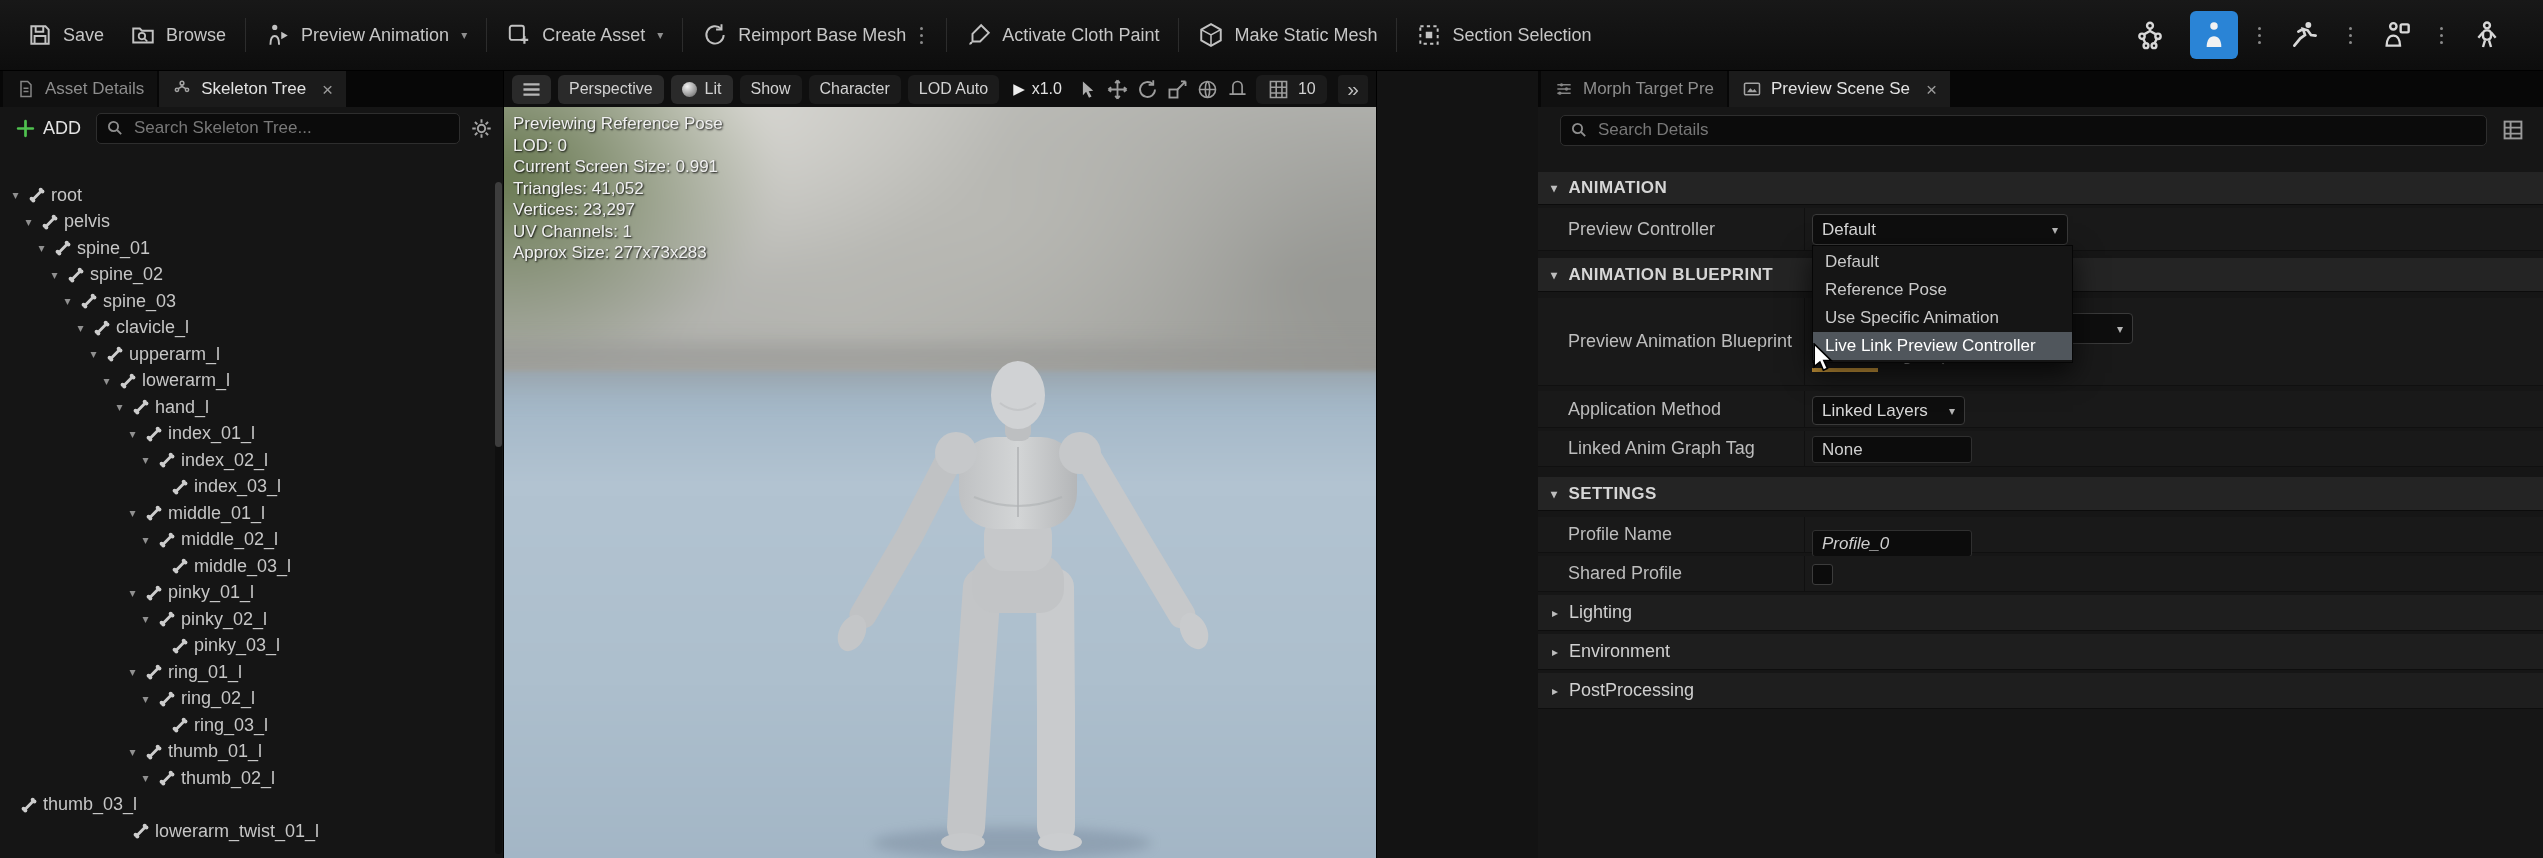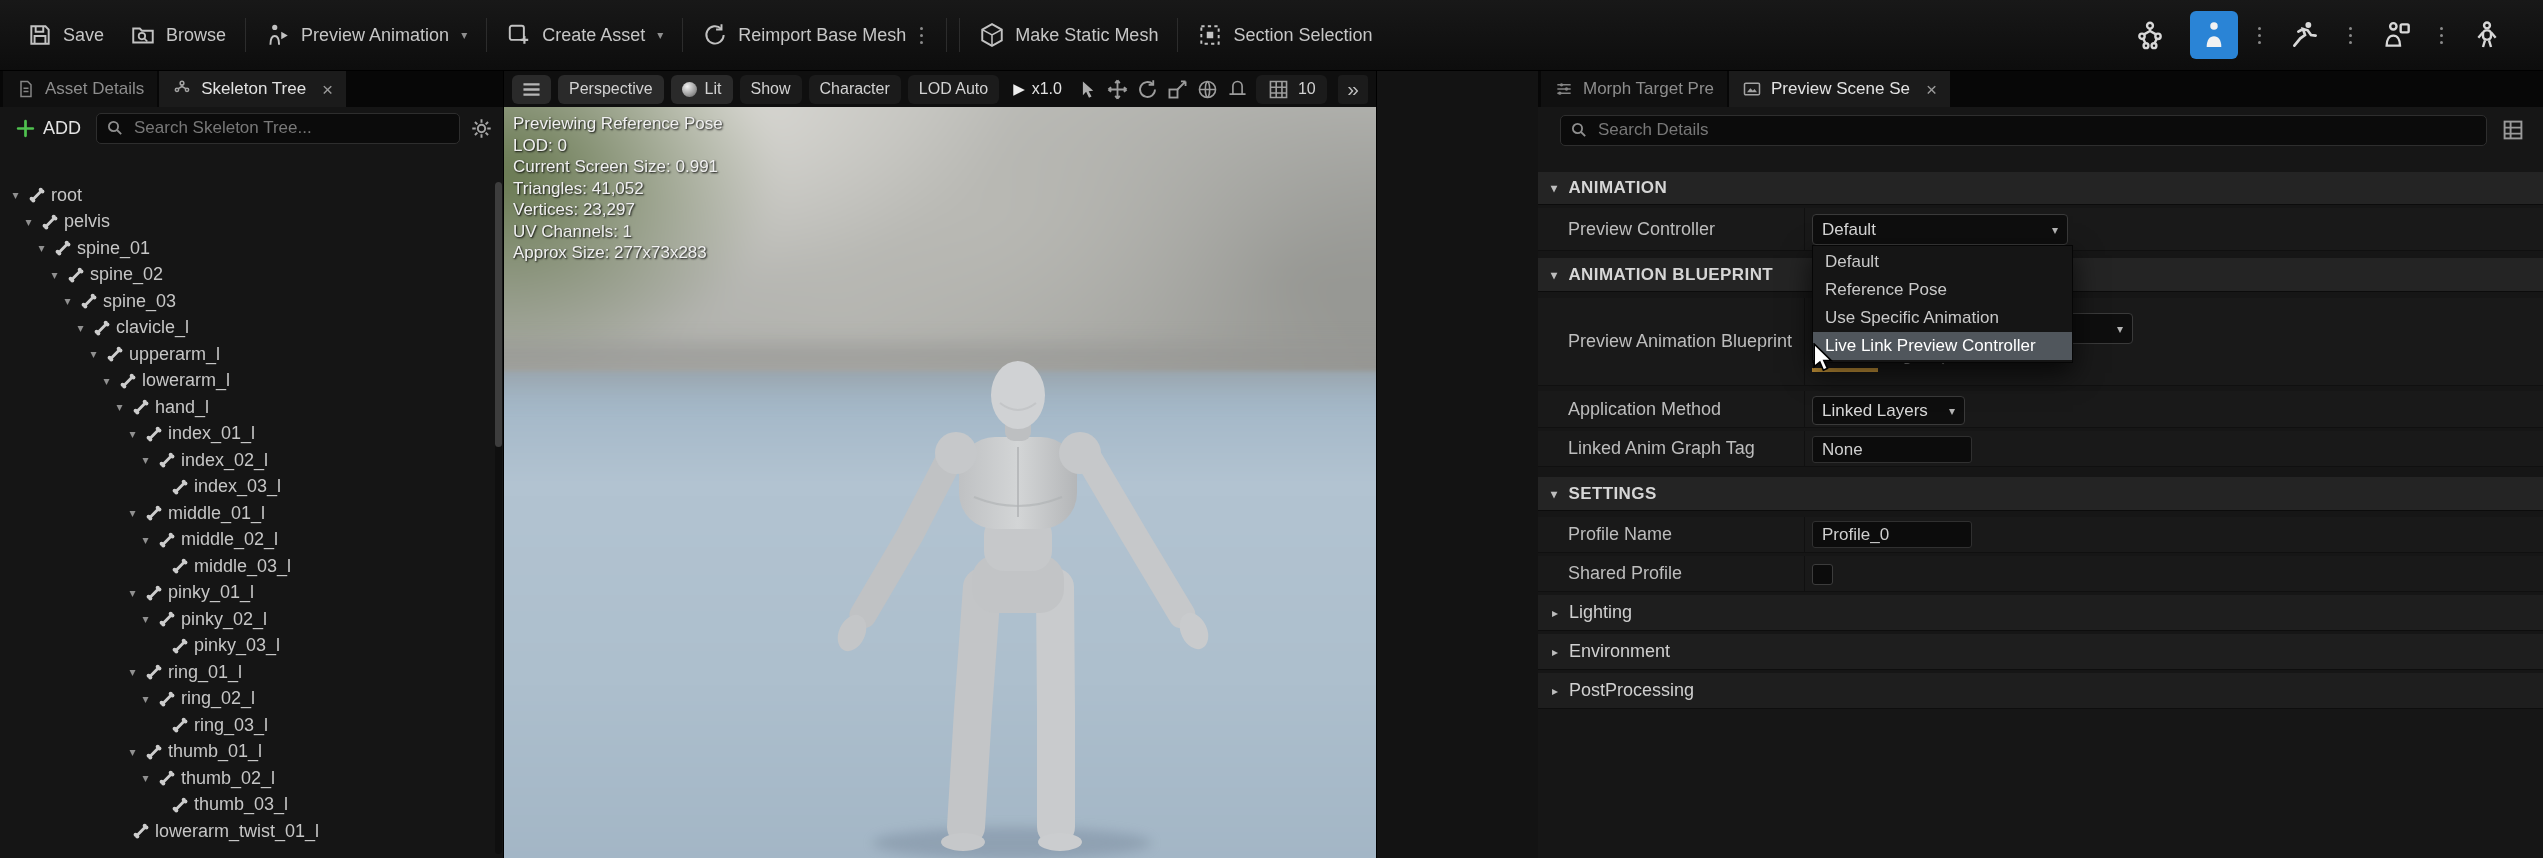--- a/index.html
+++ b/index.html
@@ -128,21 +128,21 @@
   #row-preview-bp .combo{top:15px;width:321px;}
   #row-preview-bp .asset-btn.use{left:355px;top:48px;}
   #row-preview-bp .asset-btn.browse{left:388px;top:48px;}
   .asset-underline{position:absolute;left:274px;top:70px;width:66px;height:4px;background:#c9973a;}
   #row-app-method{top:320px;height:37px;}
   #row-app-method .combo{top:5px;width:153px;height:29px;}
   #row-graph-tag{top:360px;height:36px;}
   #row-graph-tag .field{top:5px;width:160px;}
   #hdr-settings{top:406px;height:34px;}
   #row-profile-name{top:446px;height:36px;}
-  #row-profile-name .field{top:4px;width:160px;}
+  #row-profile-name .field{top:13px;width:160px;font-style:italic;}
   #row-shared-profile{top:485px;height:36px;}
   #row-shared-profile .checkbox{top:8px;}
   #row-lighting{top:524px;height:36px;}
   #row-environment{top:563px;height:36px;}
   #row-postprocessing{top:602px;height:36px;}
 
   
   .dropdown{position:absolute;left:1812px;top:245px;width:259px;background:#151515;
     border:1px solid #060606;box-shadow:0 10px 26px rgba(0,0,0,.7);z-index:40;padding:2px 0;}
   .dd-item{height:28px;display:flex;align-items:center;padding-left:12px;font-size:17px;color:#c9c9c9;}
@@ -207,20 +207,29 @@
             </svg>
           </span>
           <span class="tlabel">Reimport Base Mesh</span>
           <span class="vdots">
             <i></i>
             <i></i>
             <i></i>
           </span>
         </div>
         <span class="tb-sep"></span>
+        <div class="tbtn">
+          <span class="ticon">
+            <svg viewBox="0 0 24 24">
+              <path d="M14 3l7 7-8 8H6v-7z" fill="none" stroke="#c2c2c2" stroke-width="1.8"></path>
+              <path d="M6 18c-2 0-3 1-3 3 2 0 3-1 3-3z" fill="#c2c2c2"></path>
+            </svg>
+          </span>
+          <span class="tlabel">Activate Cloth Paint</span>
+        </div>
         <span class="tb-sep"></span>
         <div class="tbtn">
           <span class="ticon">
             <svg viewBox="0 0 24 24" fill="none" stroke="#c2c2c2">
               <path d="M12 2l9 5v10l-9 5-9-5V7z" stroke-width="1.8"></path>
               <path d="M3 7l9 5 9-5M12 12v10" stroke-width="1.4"></path>
             </svg>
           </span>
           <span class="tlabel">Make Static Mesh</span>
         </div>
@@ -688,21 +697,21 @@
                 <circle cx="11.3" cy="3.4" r="1.8"></circle>
                 <circle cx="12.8" cy="4.9" r="1.8"></circle>
                 <circle cx="3.2" cy="11.3" r="1.8"></circle>
                 <circle cx="4.7" cy="12.8" r="1.8"></circle>
                 <rect x="3.1" y="6.9" width="10" height="2.6" rx="1.3" transform="rotate(-45 8.1 8.2)"></rect>
               </g>
             </svg>
           </span>
           <span class="tree-label">thumb_02_l</span>
         </div>
-        <div class="tree-row" style="padding-left: 151px; text-align: center;">
+        <div class="tree-row" style=" text-align: center;">
           <span class="tree-arrow"></span>
           <span class="bone">
             <svg viewBox="0 0 16 16">
               <g fill="#cdcdcd">
                 <circle cx="11.3" cy="3.4" r="1.8"></circle>
                 <circle cx="12.8" cy="4.9" r="1.8"></circle>
                 <circle cx="3.2" cy="11.3" r="1.8"></circle>
                 <circle cx="4.7" cy="12.8" r="1.8"></circle>
                 <rect x="3.1" y="6.9" width="10" height="2.6" rx="1.3" transform="rotate(-45 8.1 8.2)"></rect>
               </g>

